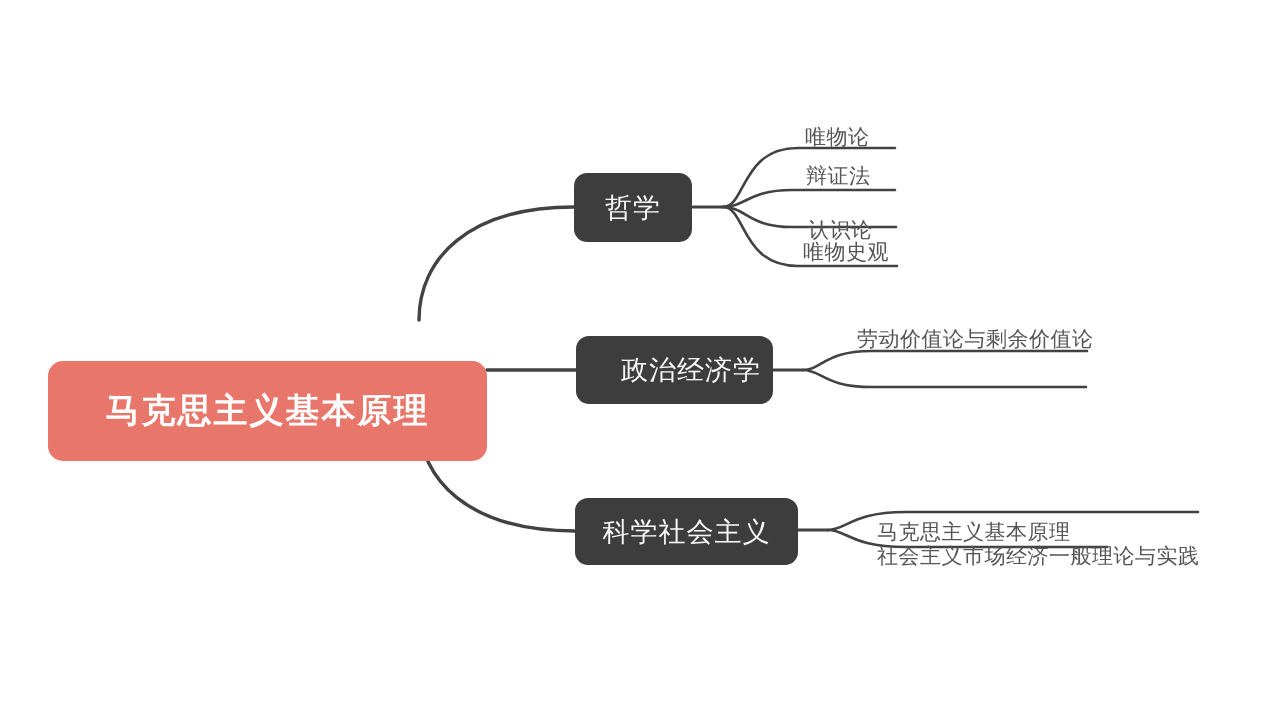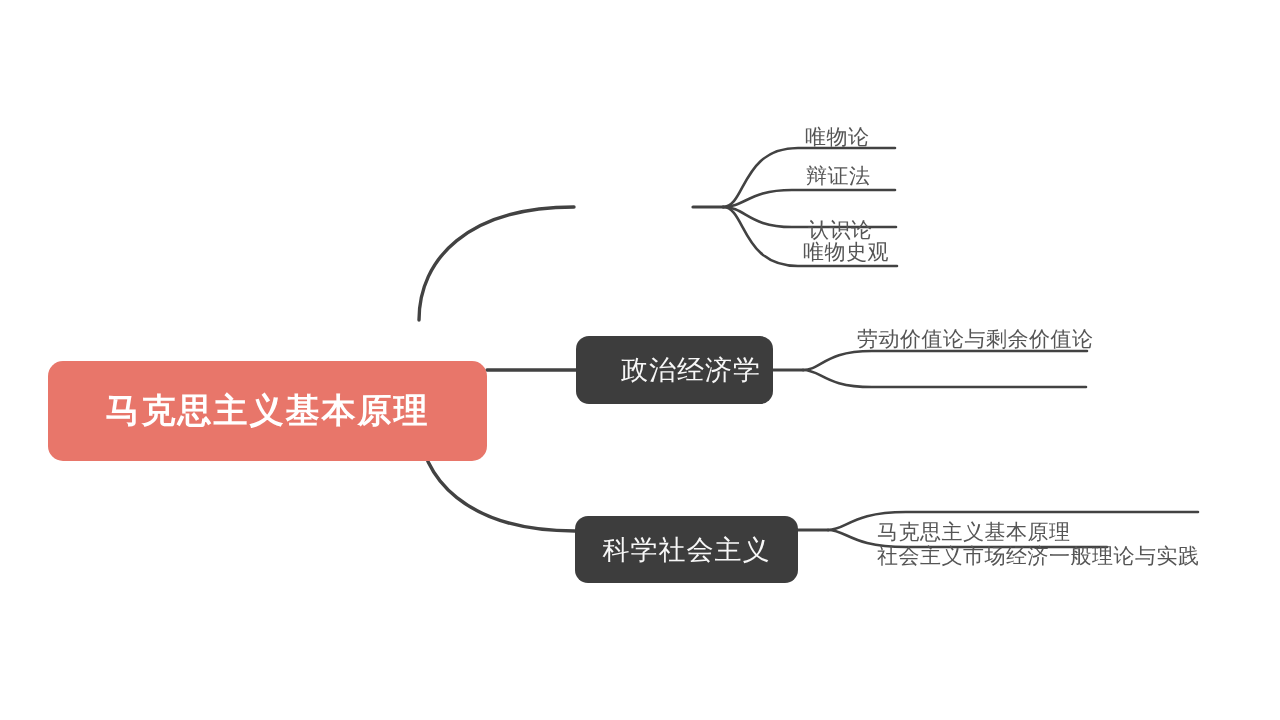--- a/index.html
+++ b/index.html
@@ -52,21 +52,21 @@
   .branch-node {
     background: var(--node-bg, #3D3D3D);
     color: var(--node-text, #F7F7F7);
     border-radius: 13px;
     font-size: 27px;
     font-weight: 400;
     letter-spacing: 1px;
   }
   .branch-philosophy { left: 574px; top: 173px; width: 118px; height: 69px; }
   .branch-economy    { left: 576px; top: 336px; width: 197px; height: 68px; padding-left: 33px; }
-  .branch-socialism  { left: 575px; top: 516px; width: 223px; height: 67px; }
+  .branch-socialism  { left: 575px; top: 498px; width: 223px; height: 67px; }
 
   .child-label {
     position: absolute;
     font-size: 21px;
     line-height: 22px;
     letter-spacing: 0.5px;
     color: var(--child-text, #555555);
     white-space: nowrap;
     cursor: default;
   }
@@ -93,20 +93,21 @@
 
     <path class="edge-child" d="M 803 370 C 822 370 824 351 872 351 L 1087 351"></path>
     <path class="edge-child" d="M 803 370 C 822 370 824 387 872 387 L 1086 387"></path>
 
     <path class="edge-child" d="M 828 530 C 847 530 851 512 906 512 L 1198 512"></path>
     <path class="edge-child" d="M 828 530 C 847 530 851 547 906 547 L 1107 547"></path>
   </svg>
 
   <div class="node root-node">马克思主义基本原理</div>
 
+  <div class="node branch-node branch-philosophy">哲学</div>
   <div class="node branch-node branch-economy">政治经济学</div>
   <div class="node branch-node branch-socialism">科学社会主义</div>
 
   <div class="child-label" style="left:805px; top:126px;">唯物论</div>
   <div class="child-label" style="left:806px; top:165px;">辩证法</div>
   <div class="child-label" style="left:808px; top:219px;">认识论</div>
   <div class="child-label" style="left:803px; top:241px;">唯物史观</div>
 
   <div class="child-label" style="left:857px; top:328px;">劳动价值论与剩余价值论</div>
 

